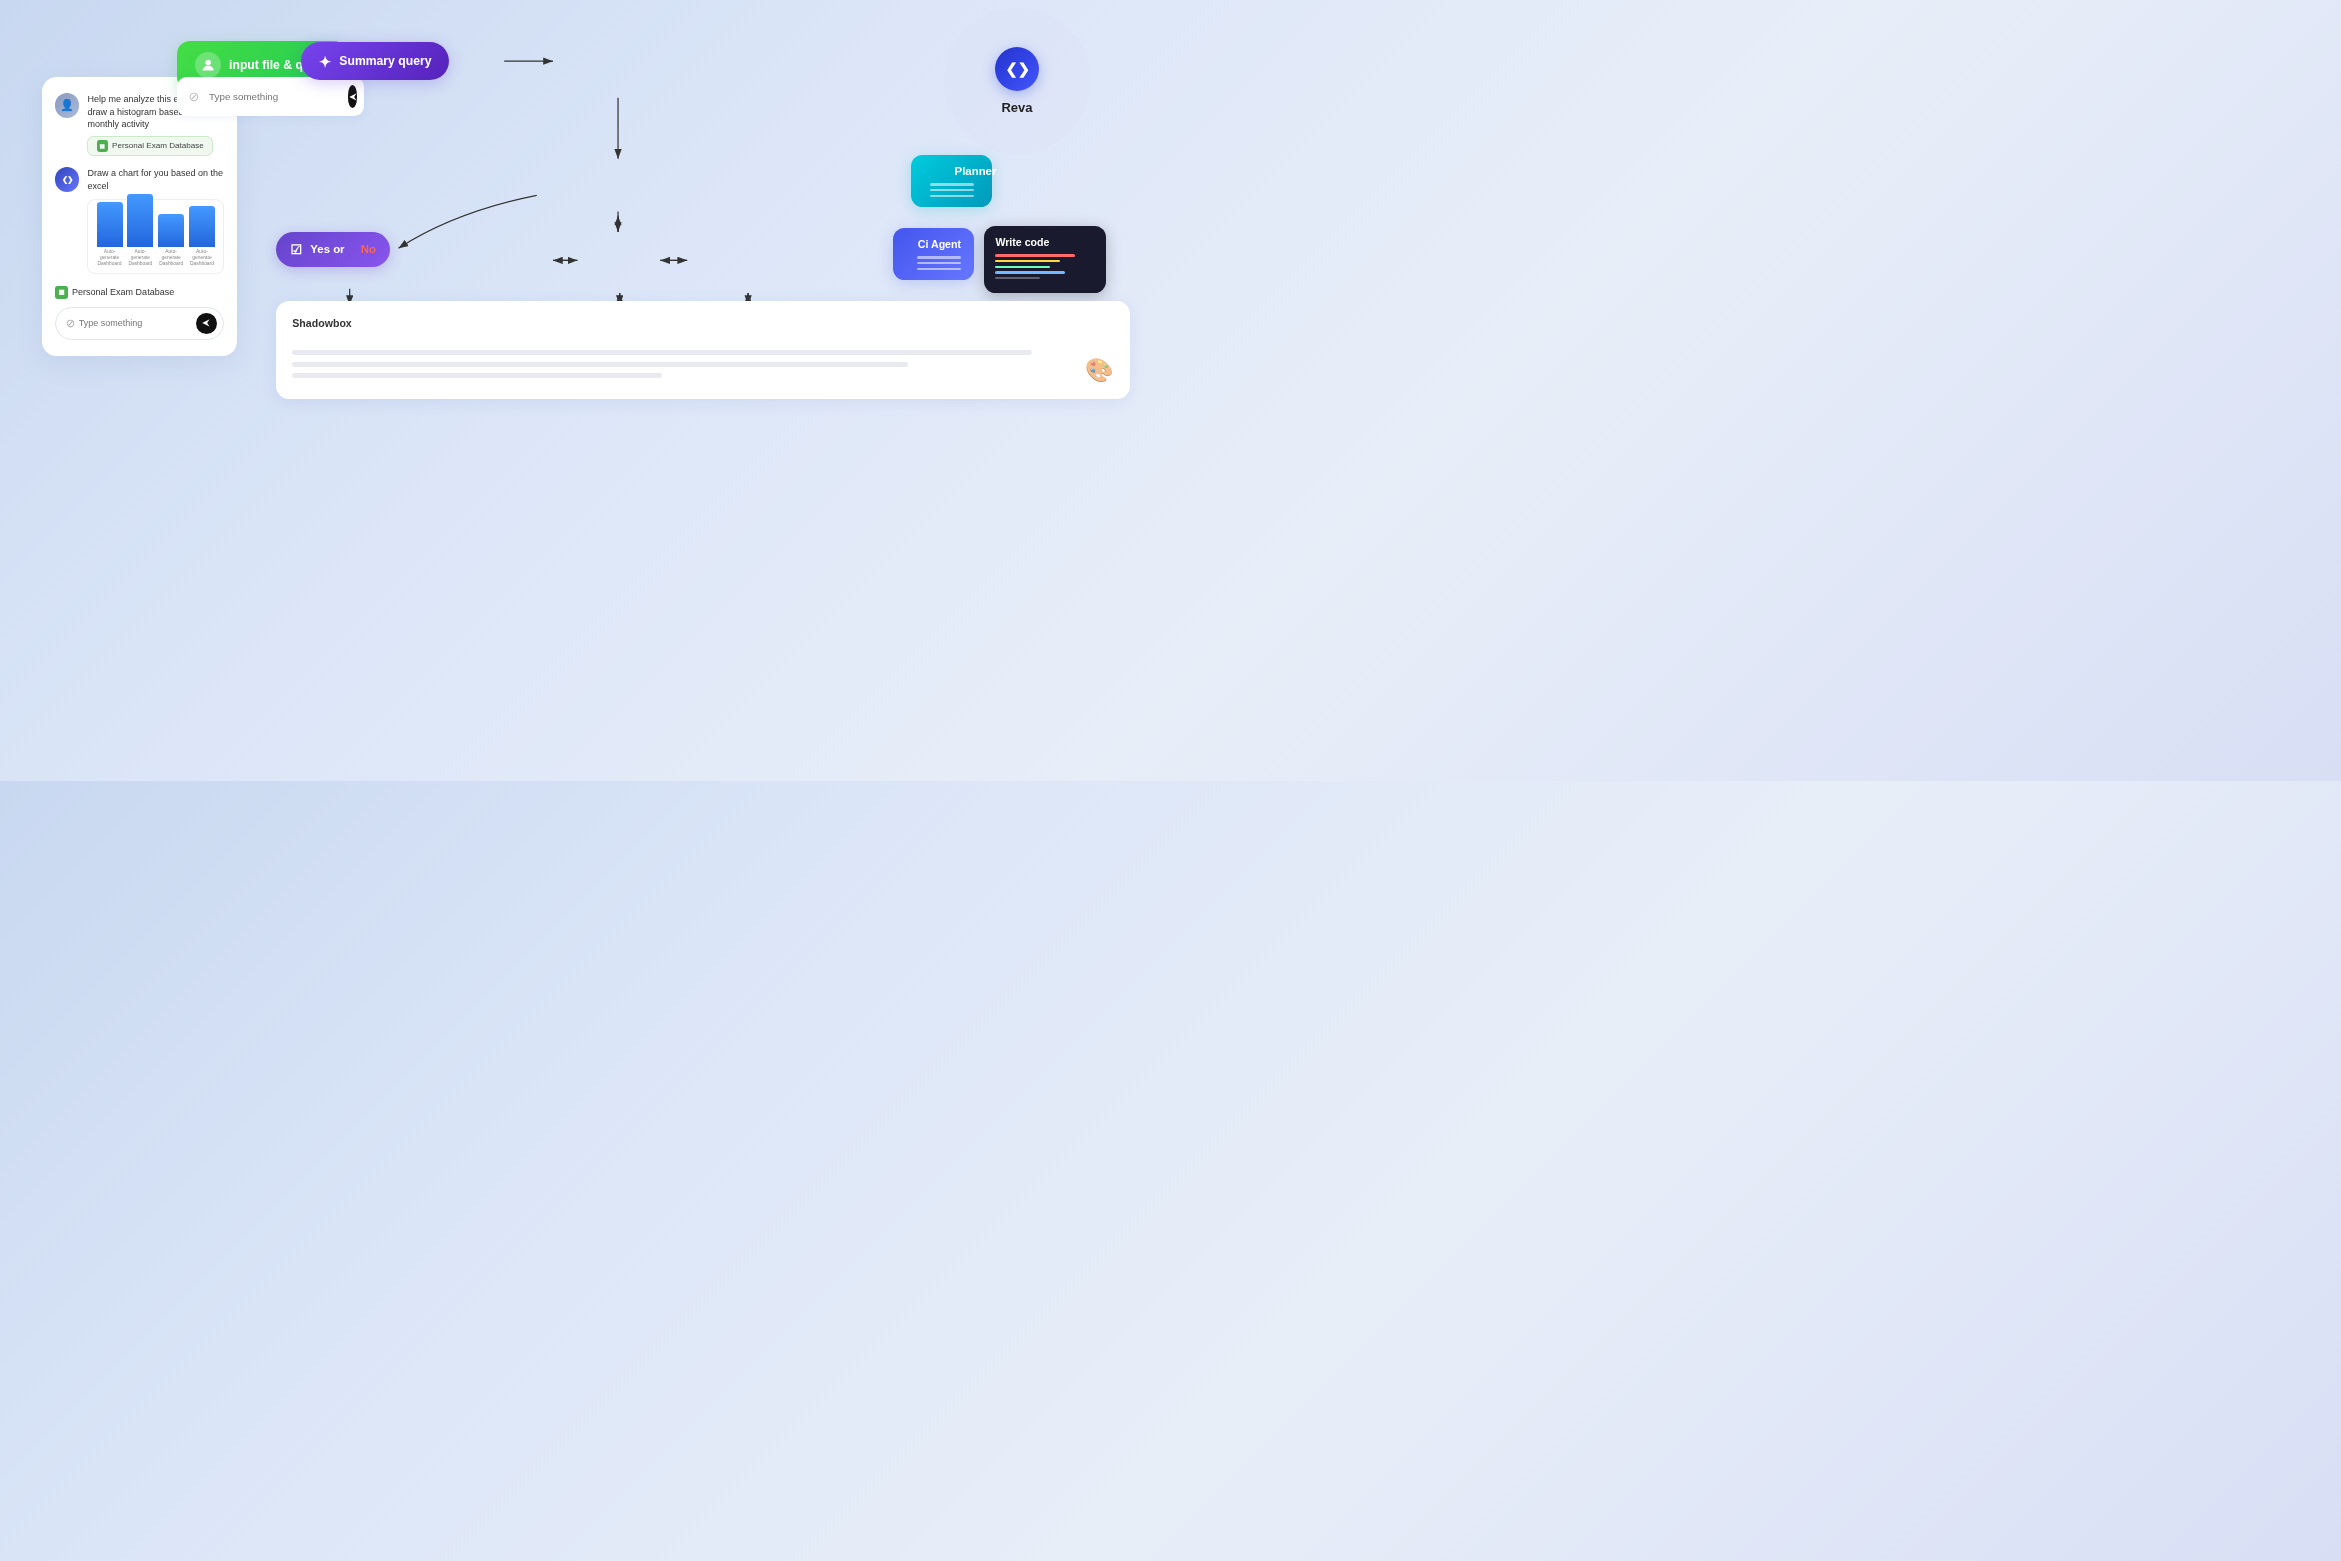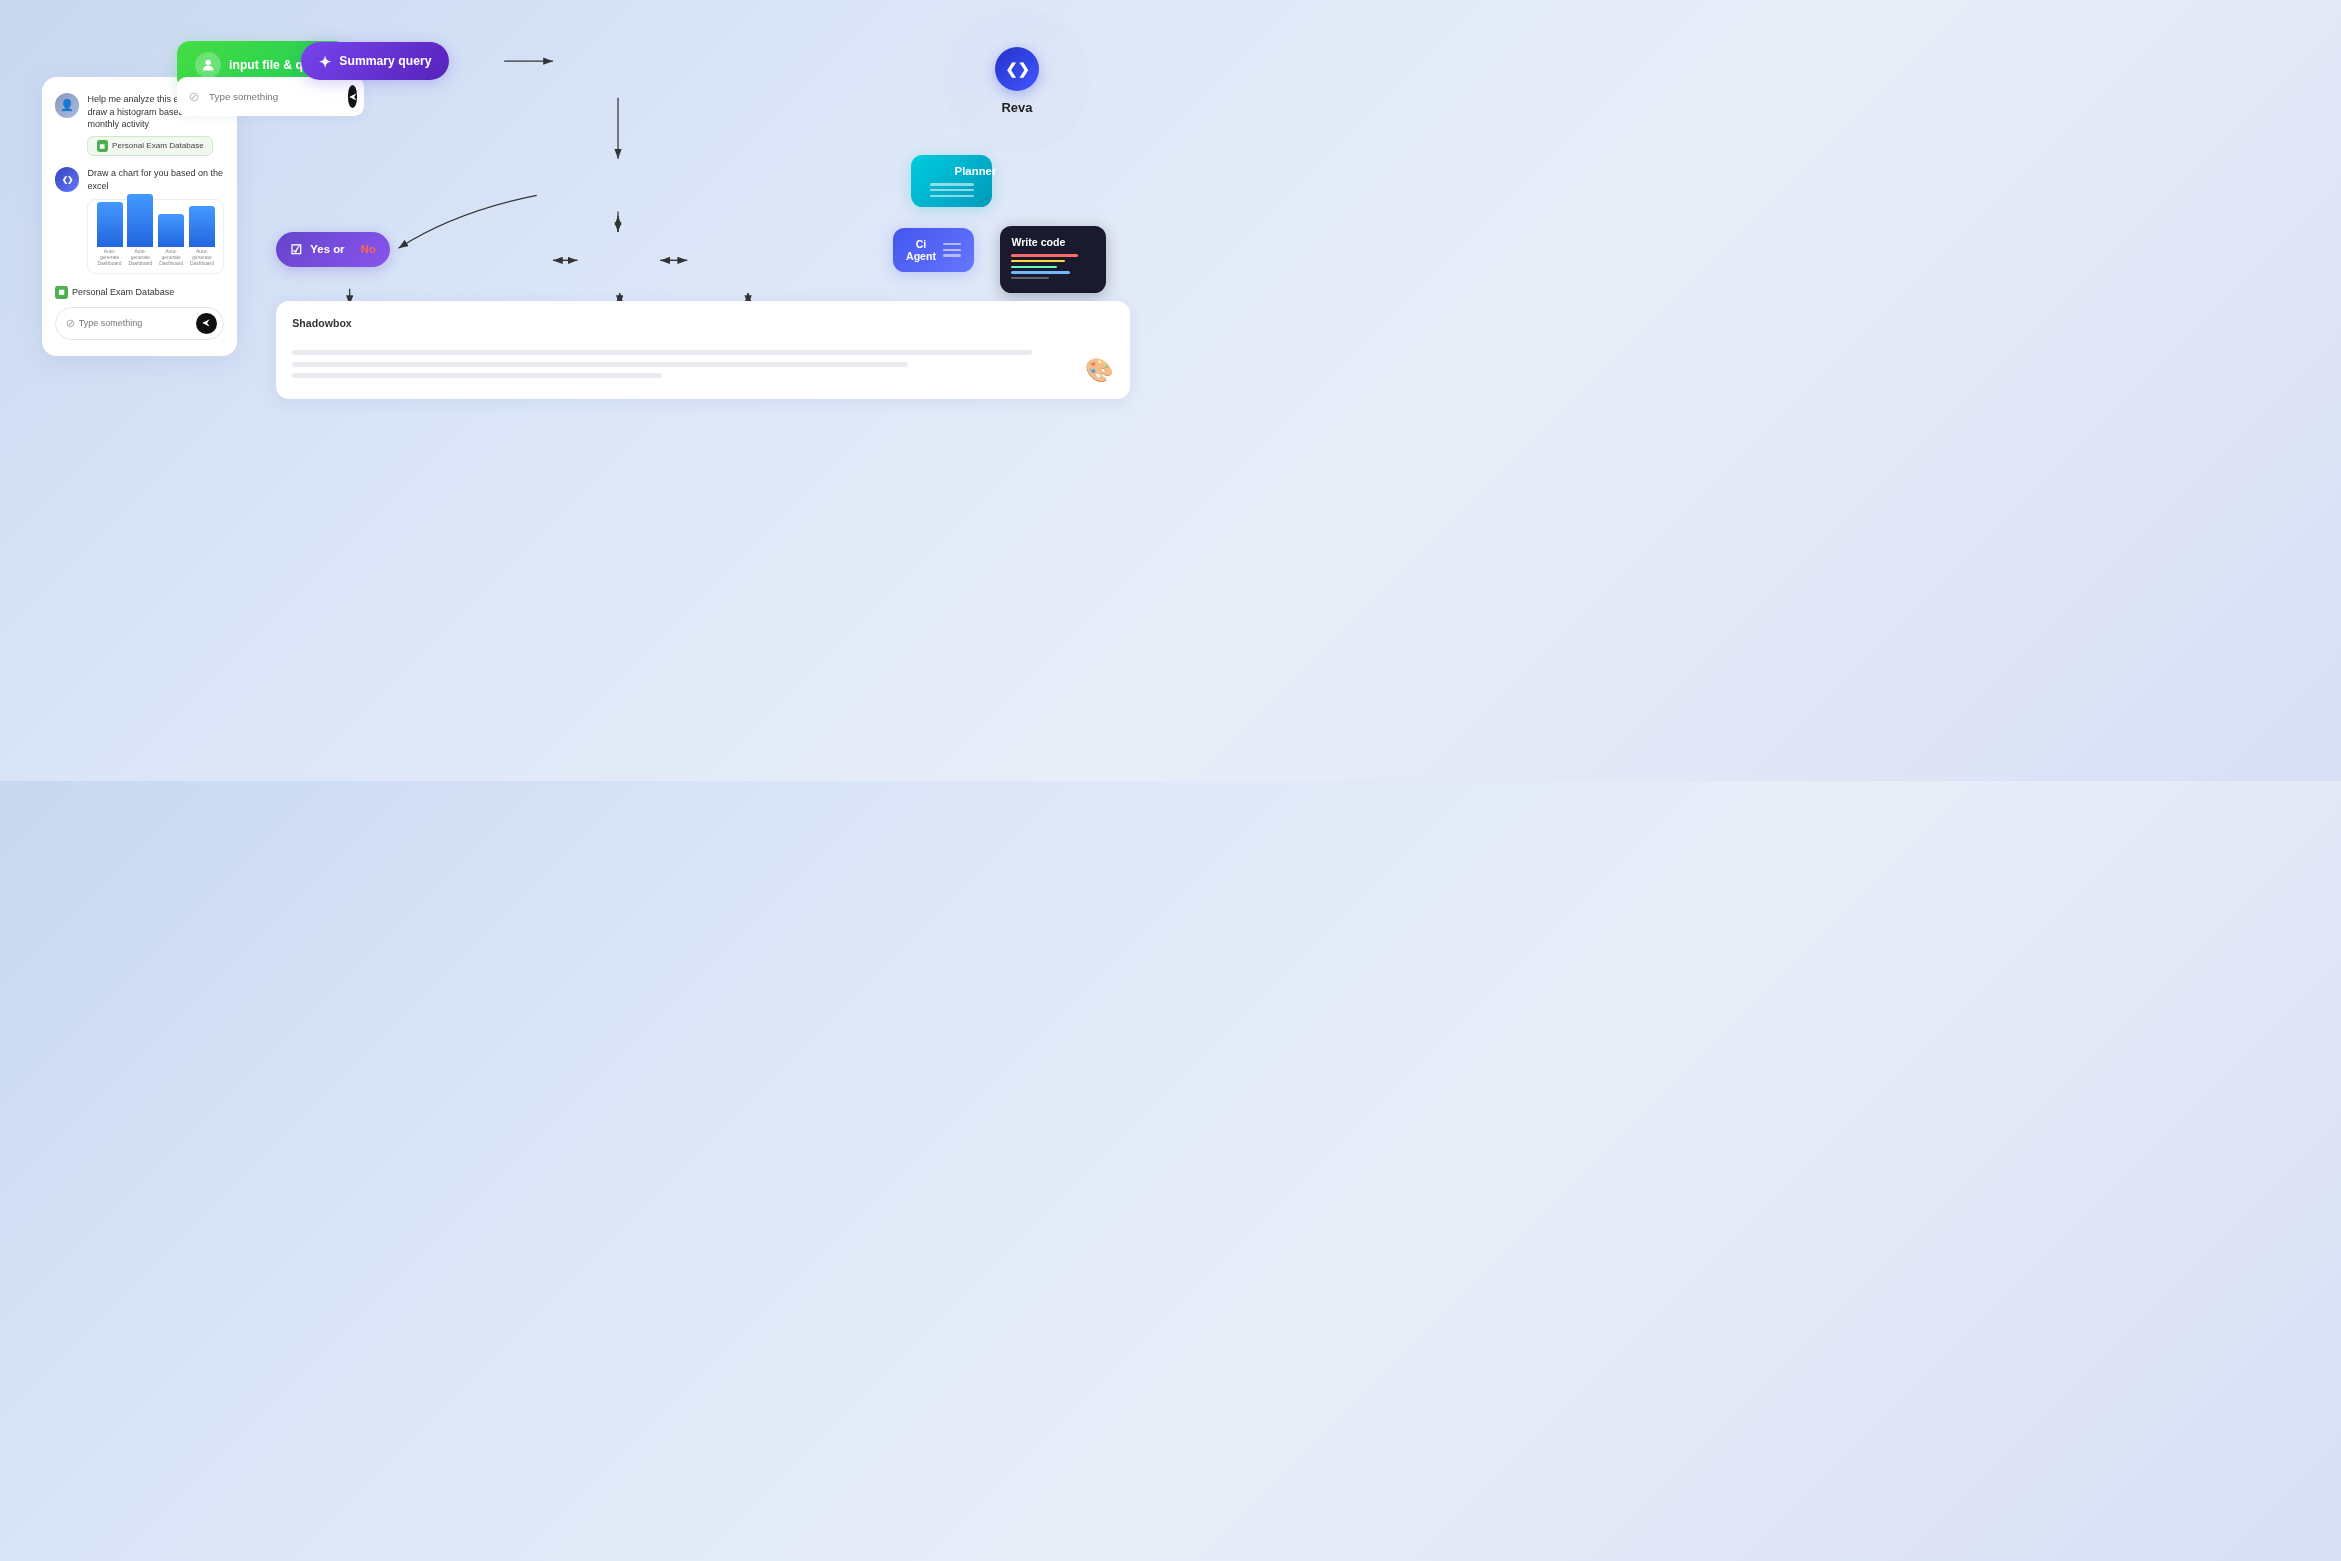--- a/index.html
+++ b/index.html
@@ -355,41 +355,41 @@
     .node-ci-agent {
       position: absolute;
       right: 197px;
       top: 228px;
       background: linear-gradient(135deg, #4455ee, #6677ff);
       border-radius: 11.4px;
       padding: 9.8px 13px;
       width: 81px;
       box-shadow: 0 3.3px 14.6px rgba(80,100,230,0.25);
       display: flex;
-      flex-direction: row;
-      align-items: center;
+      flex-direction: column;
+      align-items: flex-end;
       gap: 6.5px;
     }
 
     .node-ci-title {
       color: white;
       font-size: 10.6px;
       font-weight: 700;
       text-align: center;
     }
 
     
     .node-write-code {
       position: absolute;
       right: 65px;
       top: 226px;
       background: #1a1a2e;
       border-radius: 11.4px;
       padding: 9.8px 11.4px;
-      width: 106px;
+      width: 122px;
       box-shadow: 0 3.3px 14.6px rgba(0,0,0,0.25);
     }
 
     .node-write-title {
       color: white;
       font-size: 10.6px;
       font-weight: 700;
       margin-bottom: 6.5px;
     }
 

